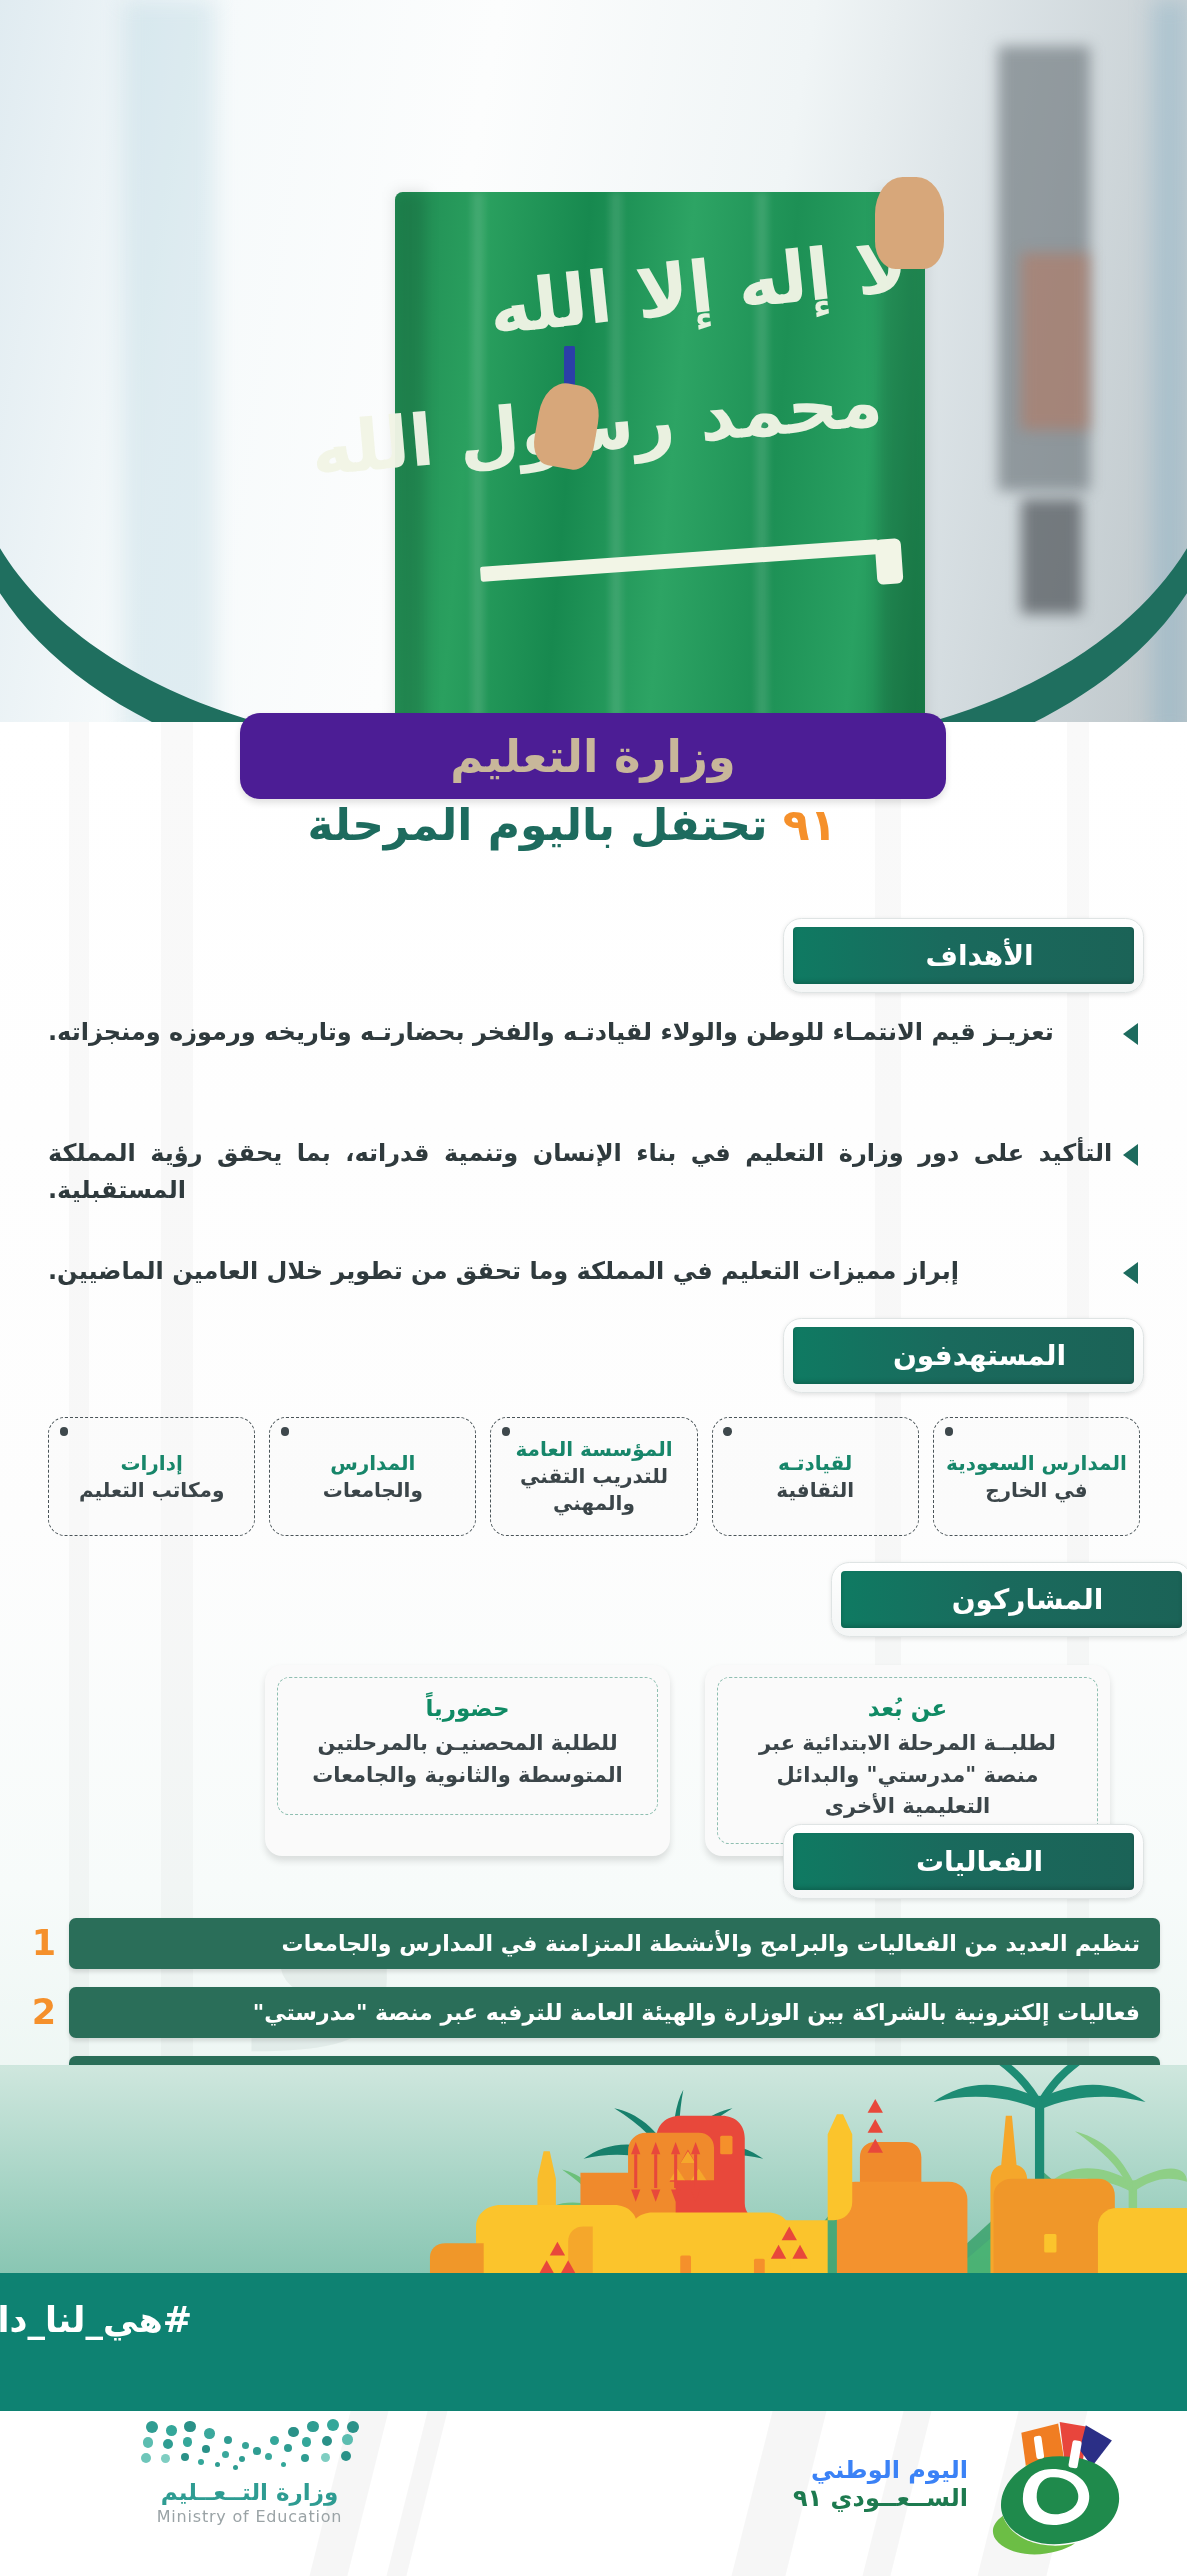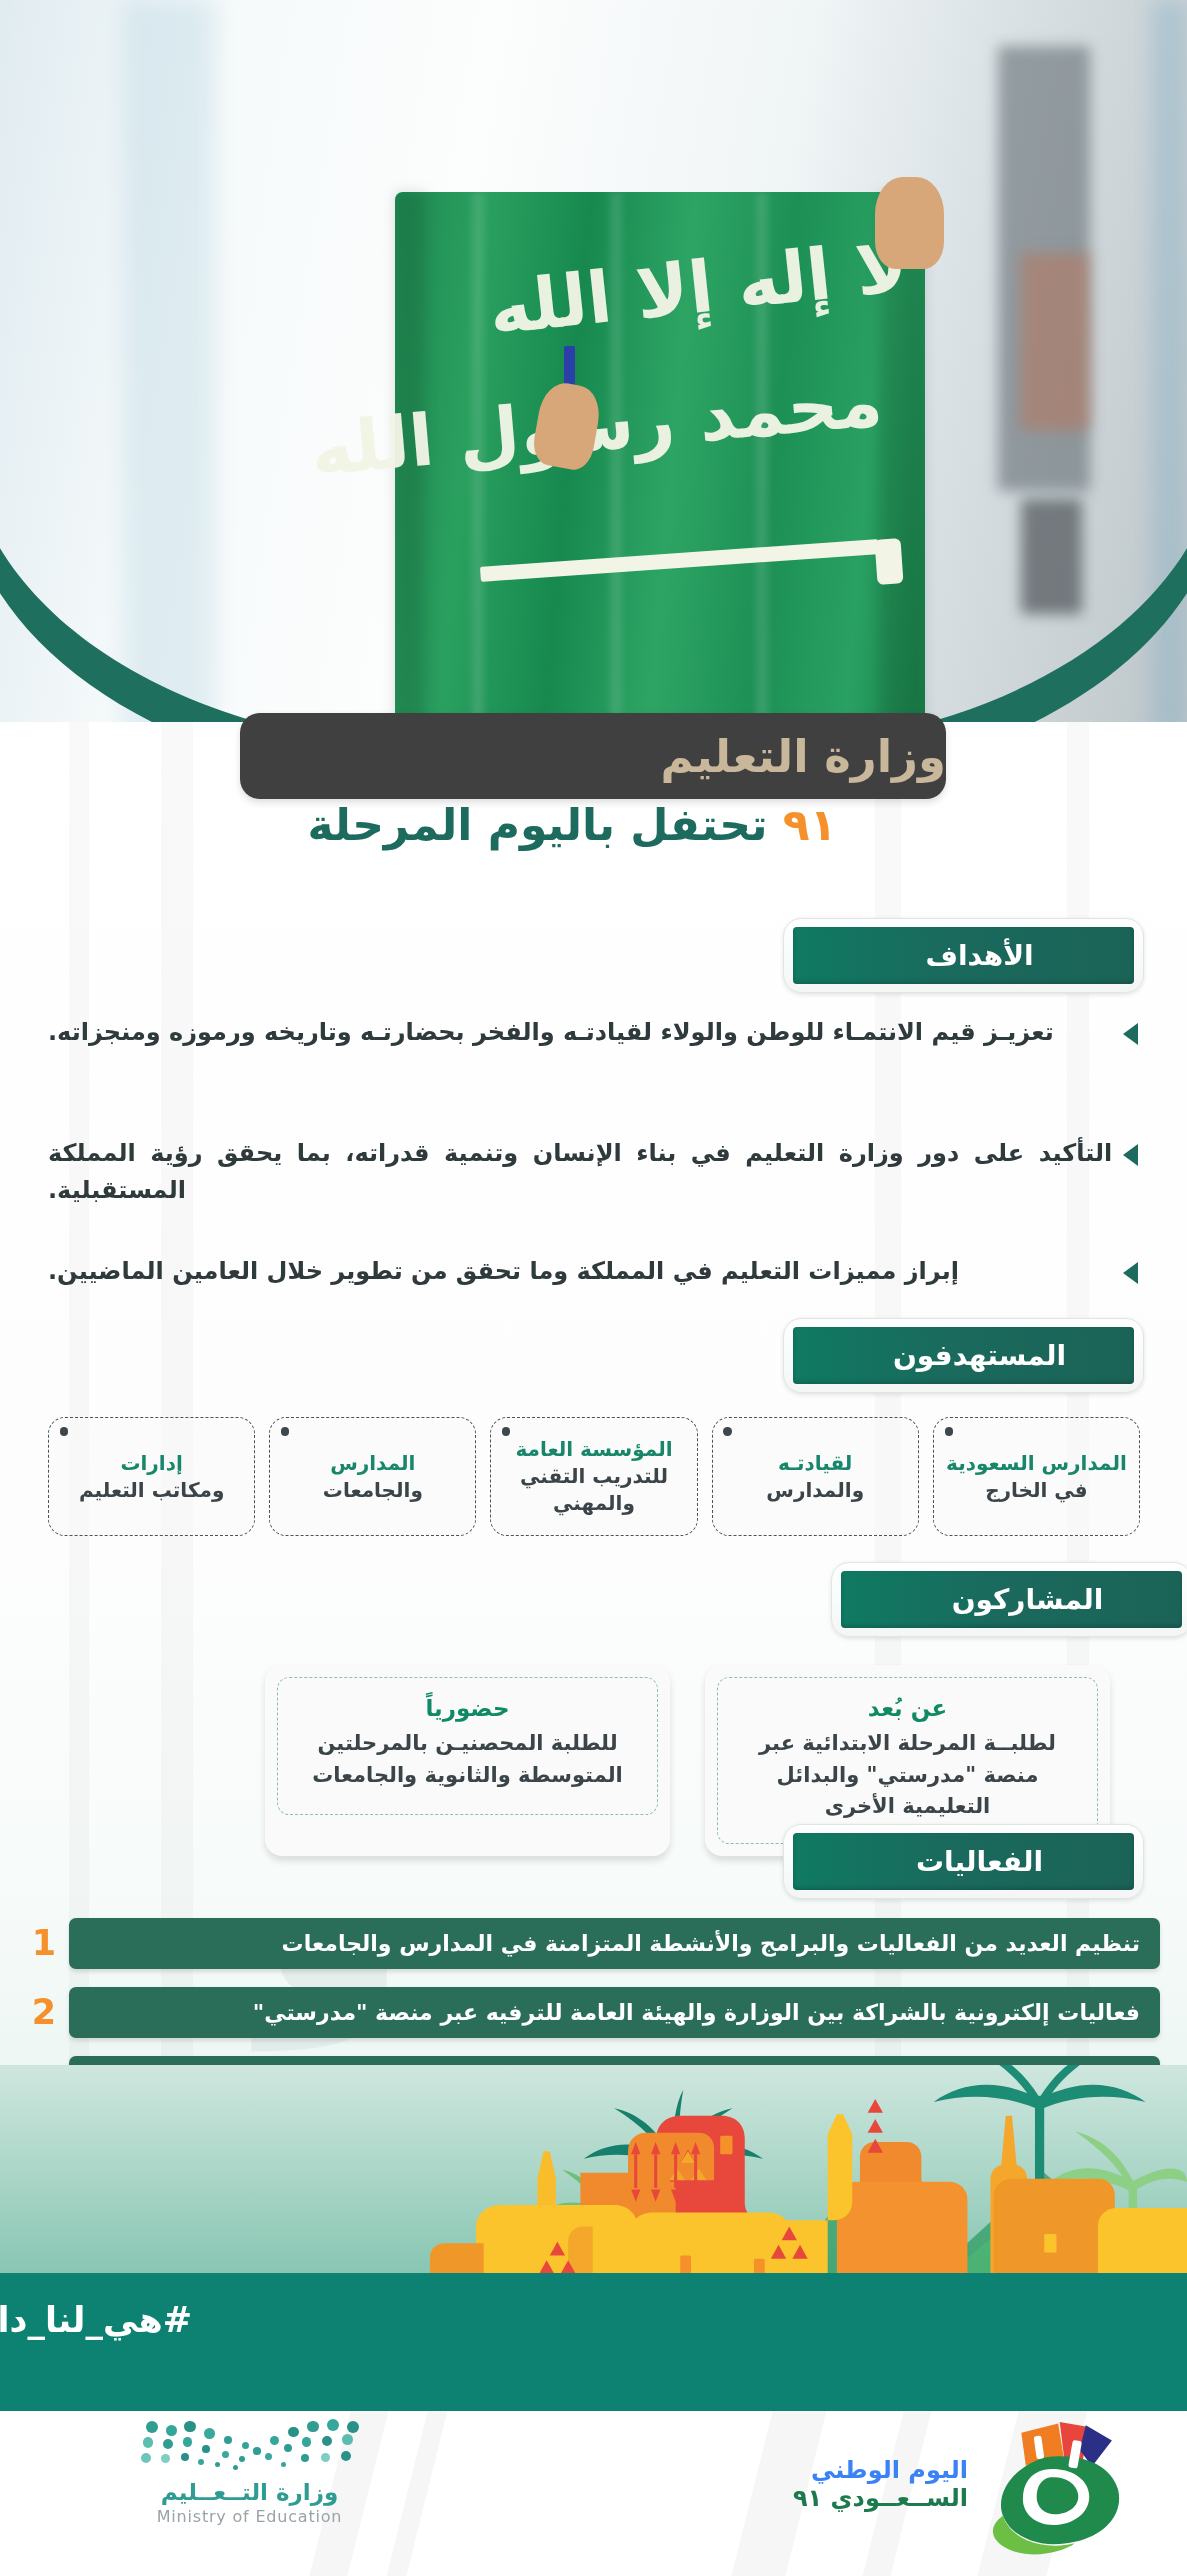--- a/index.html
+++ b/index.html
@@ -39,22 +39,22 @@
 
   
   .body-bg { position:absolute; left:0; top:722px; width:1187px; height:1459px;
     background:linear-gradient(180deg,#ffffff 0%,#fdfdfd 55%,#f7fbfa 80%,#e8f4f0 100%); }
   .stripe { position:absolute; top:0; bottom:0; background:rgba(0,0,0,.022); }
   .watermark { position:absolute; color:rgba(120,150,140,.10); font-size:230px; font-weight:700; }
 
   
   .title-badge {
     position:absolute; left:240px; top:713px; width:706px; height:86px;
-    background:#404040; border-radius:20px;
-    display:flex; align-items:center; 
+    background:#4c1d95; border-radius:20px;
+    display:flex; align-items:center; justify-content:center;
     box-shadow:0 3.1px 7.7px rgba(0,0,0,.12);
   }
   .title-badge span { color:#c8b79a; font-size:45px; font-weight:700; letter-spacing:0.8px; }
   .title-sub { position:absolute; left:0; top:799px; width:1144px; text-align:center;
                font-size:44px; font-weight:700; color:#1d6b5e; direction:rtl; }
   .title-sub .num { color:#f5902b; }
 
   
   .pill-outer {
     position:absolute; width:361px; height:75px; border-radius:18.4px;
@@ -275,21 +275,21 @@
     <div class="l2">والجامعات</div>
   </div>
   <div class="tcard">
     <div class="dot"></div>
     <div class="l1">المؤسسة العامة</div>
     <div class="l2">للتدريب التقني والمهني</div>
   </div>
   <div class="tcard">
     <div class="dot"></div>
     <div class="l1">لقيادتـه</div>
-    <div class="l2">والمدارس</div>
+    <div class="l2">الثقافية</div>
   </div>
   <div class="tcard">
     <div class="dot"></div>
     <div class="l1">المدارس السعودية</div>
     <div class="l2">في الخارج</div>
   </div>
 </div>
 
 <div class="pill-outer" style="left:783px;top:1562px;margin-left:48px;">
   <div class="pill-inner">

